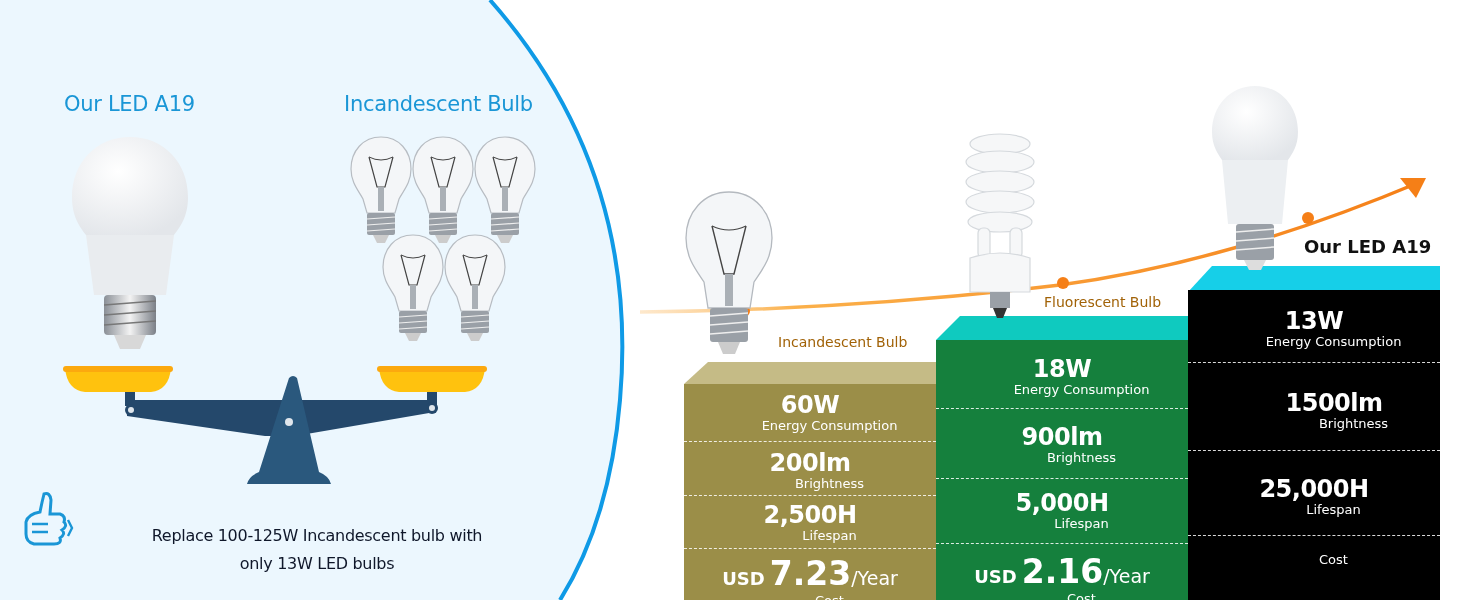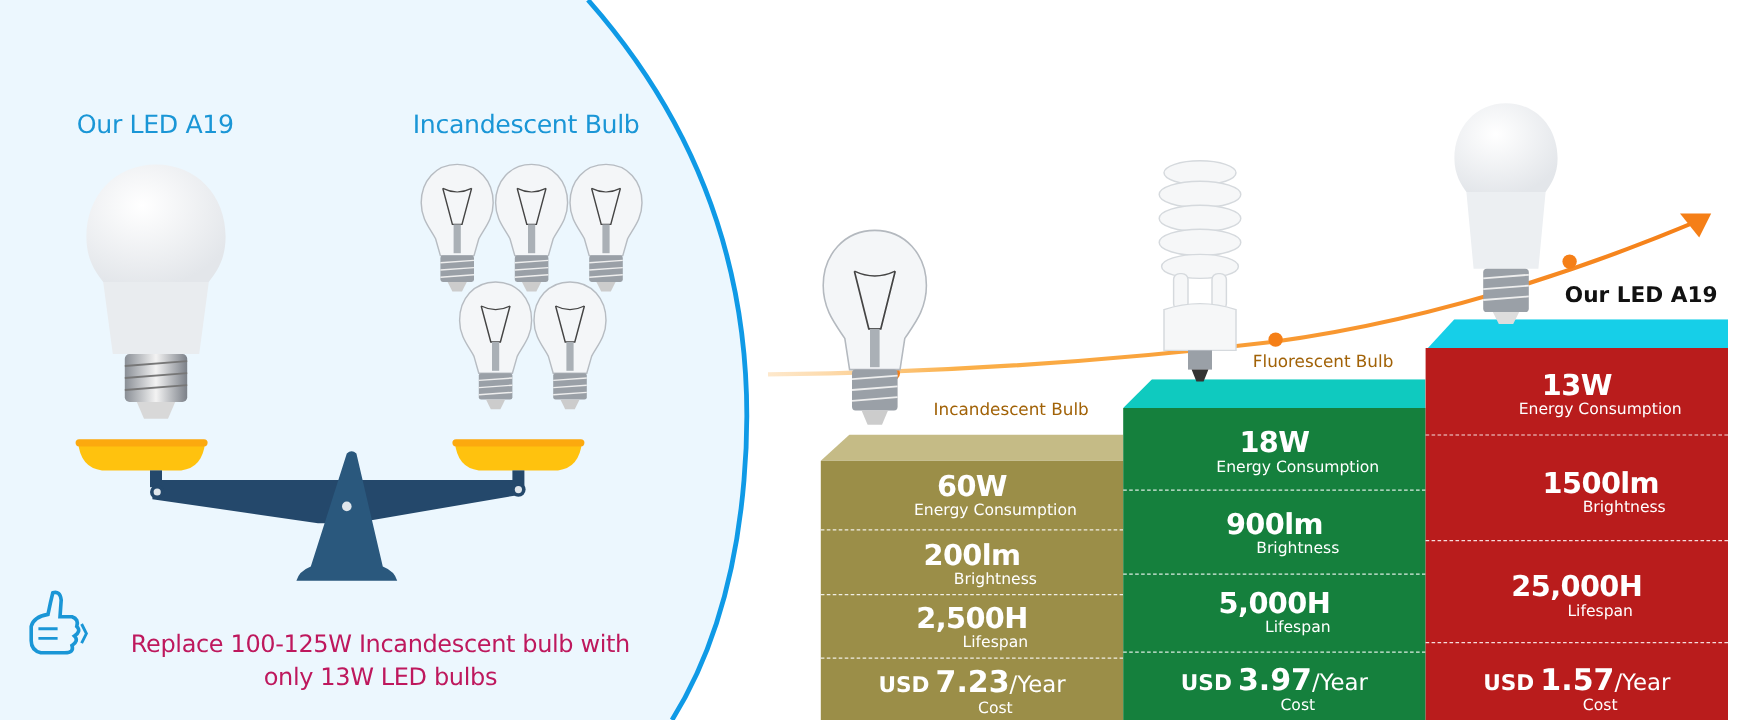--- a/index.html
+++ b/index.html
@@ -7,31 +7,31 @@
   body { position: relative; font-family: "DejaVu Sans", "Liberation Sans", sans-serif; }
 
   
   .left-panel-bg { position: absolute; left: 0; top: 0; width: 1464px; height: 600px; pointer-events: none; }
   .heading {
     position: absolute; color: #1a96d6; font-size: 21px; font-family: "DejaVu Sans", sans-serif;
     font-weight: normal; letter-spacing: -0.3px;
   }
   .tagline {
     position: absolute; left: 82px; top: 522px; width: 470px; text-align: center;
-    font-size: 20px; line-height: 28px; color: #be185d; letter-spacing: -0.3px;
+    font-size: 16px; line-height: 28px; color: #0f172a; letter-spacing: -0.3px;
   }
   .thumb { position: absolute; left: 20px; top: 490px; width: 56px; height: 60px; }
 
   
   .col { position: absolute; color: #fff; text-align: center; }
   .cell { position: absolute; left: 0; width: 100%; text-align: center; }
   .cell .val { font-weight: bold; font-size: 24px; line-height: 26px; letter-spacing: -0.5px; }
   .cell .lbl { font-size: 13px; line-height: 15px; margin-left: 39px; }
   .cell .cost .usd { font-size: 18px; font-weight: bold; text-align: right; }
-  .cell .cost .big { font-size: 25px; font-weight: bold; }
+  .cell .cost .big { font-size: 33px; font-weight: bold; }
   .cell .cost .yr { font-size: 19px; }
   .divider { position: absolute; left: 0; width: 100%; border-top: 1.3px dashed rgba(255,255,255,0.85); }
   .bulb-label { position: absolute; font-size: 14px; color: #a16207; white-space: nowrap; }
   .led-label { position: absolute; font-size: 18px; font-weight: bold; color: #111; white-space: nowrap; }
   svg { display: block; }
 </style>
 </head>
 <body>
 
 <svg class="left-panel-bg" viewBox="0 0 1464 600">
@@ -182,21 +182,21 @@
       <div class="val">900lm</div>
       <div class="lbl">Brightness</div>
     </div>
   <div class="divider" style="top:138px;"></div>
   <div class="cell" style="top:150px;">
       <div class="val">5,000H</div>
       <div class="lbl">Lifespan</div>
     </div>
   <div class="divider" style="top:203px;"></div>
   <div class="cell" style="top:212px;">
-    <div class="cost"><span class="usd">USD</span> <span class="big">3.97</span><span class="yr">/Year</span></div>
+    <div class="cost"><span class="usd">USD</span> <span class="big">2.16</span><span class="yr">/Year</span></div>
     <div class="lbl">Cost</div>
   </div>
 </div>
 <svg style="position:absolute; left:960px; top:130px;" width="80" height="200" viewBox="0 0 80 200">
   <g fill="#f6f7f8" stroke="#d5d9dd" stroke-width="1.2">
     <ellipse cx="40" cy="14" rx="30" ry="10"></ellipse>
     <ellipse cx="40" cy="32" rx="34" ry="11"></ellipse>
     <ellipse cx="40" cy="52" rx="34" ry="11"></ellipse>
     <ellipse cx="40" cy="72" rx="34" ry="11"></ellipse>
     <ellipse cx="40" cy="92" rx="32" ry="10"></ellipse>
@@ -205,38 +205,37 @@
     <path d="M10 128 Q40 118 70 128 L70 162 L10 162 Z"></path>
   </g>
   <rect x="30" y="162" width="20" height="16" fill="#9aa0a7"></rect>
   <path d="M33 178 L47 178 L43 188 L37 188 Z" fill="#333"></path>
 </svg>
 <div class="bulb-label" style="left:1044px; top:294px;">Fluorescent Bulb</div>
 
 <svg style="position:absolute; left:1188px; top:266px;" width="252" height="26">
   <polygon points="24,0 252,0 252,26 0,26" fill="#16cfe8"></polygon>
 </svg>
-<div class="col" style="left:1188px; top:290px; width:252px; height:310px; background:#b91c1c;">
+<div class="col" style="left:1188px; top:290px; width:252px; height:310px; background:#000000;">
   <div class="cell" style="top:18px;">
       <div class="val">13W</div>
       <div class="lbl">Energy Consumption</div>
     </div>
   <div class="divider" style="top:72px;"></div>
   <div class="cell" style="top:100px;padding-left:40px;">
       <div class="val">1500lm</div>
       <div class="lbl">Brightness</div>
     </div>
   <div class="divider" style="top:160px;"></div>
   <div class="cell" style="top:186px;">
       <div class="val">25,000H</div>
       <div class="lbl">Lifespan</div>
     </div>
   <div class="divider" style="top:245px;"></div>
   <div class="cell" style="top:262px;">
-    <div class="cost"><span class="usd">USD</span> <span class="big">1.57</span><span class="yr">/Year</span></div>
     <div class="lbl">Cost</div>
   </div>
 </div>
 <svg style="position:absolute; left:1210px; top:84px;" width="90" height="190" viewBox="0 0 90 190">
   <defs>
       <radialGradient id="ledg2" cx="40%" cy="35%" r="70%">
         <stop offset="0" stop-color="#ffffff"></stop>
         <stop offset="1" stop-color="#e3e6ea"></stop>
       </radialGradient>
     </defs>

